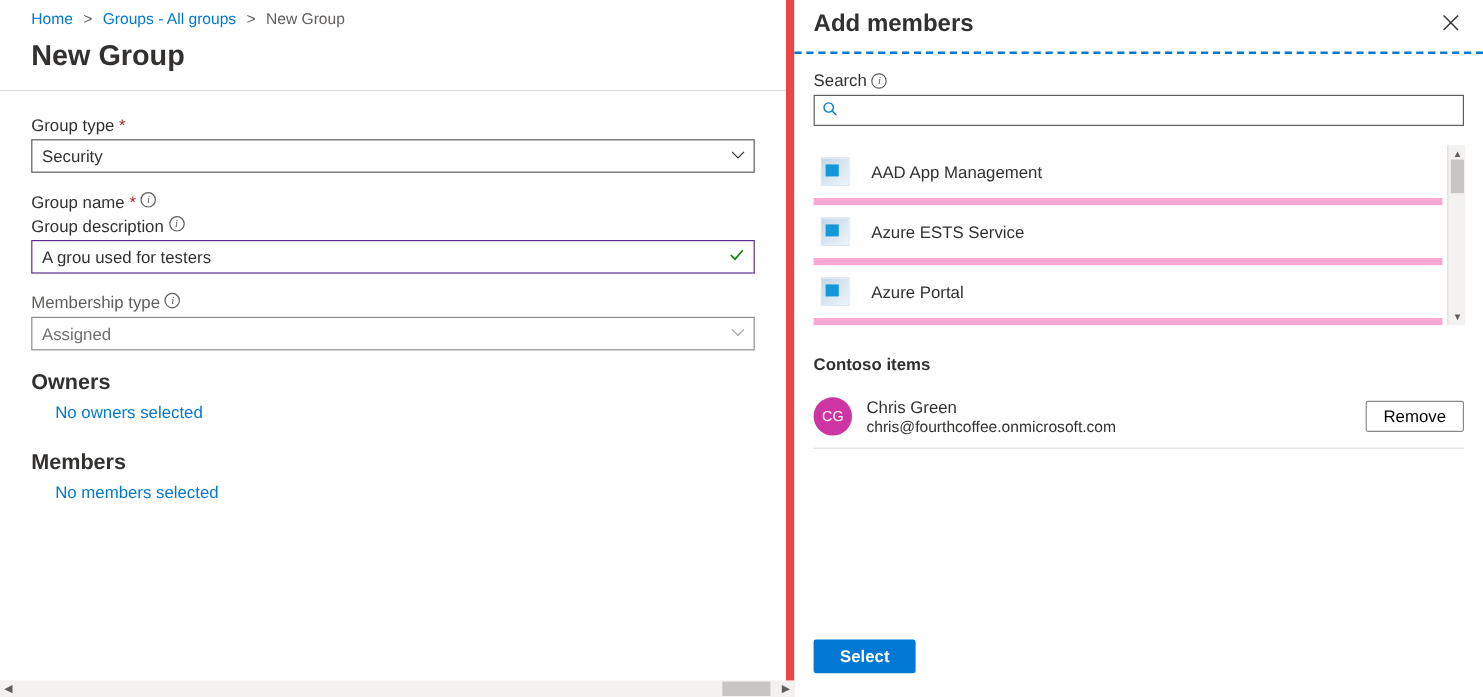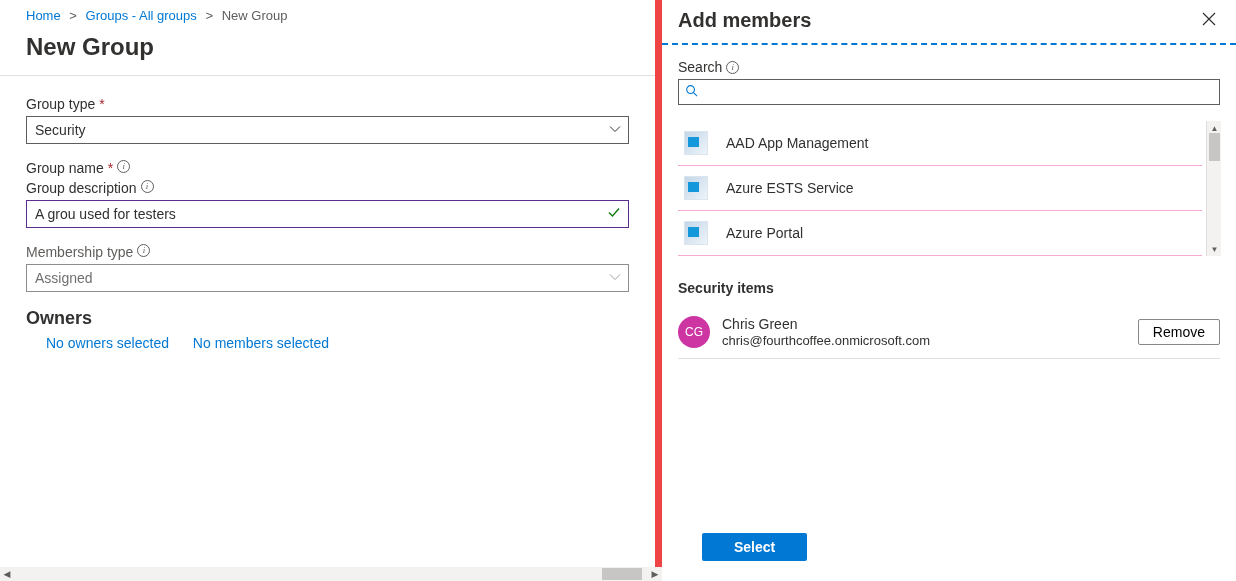--- a/index.html
+++ b/index.html
@@ -60,35 +60,35 @@
     .search-input { width: 100%; height: 26px; border: 1px solid #605e5c; padding: 0 8px 0 26px; font-size: 14px; outline: none; }
     .search-icon { position: absolute; left: 7px; top: 50%; transform: translateY(-50%); color: #0078d4; }
     .search-icon svg { width: 13px; height: 13px; }
 
     .results-list { position: relative; max-height: 160px; }
     .vscroll-track { position: absolute; right: -1px; top: 0; width: 15px; height: 100%; background: #f3f2f1; border-left: 1px solid #e1dfdd; }
     .vscroll-up, .vscroll-down { width: 15px; height: 14px; display: flex; align-items: center; justify-content: center; color: #605e5c; font-size: 8px; }
     .vscroll-down { position: absolute; bottom: 0; }
     .vscroll-thumb { position: absolute; top: 12px; left: 2px; width: 11px; height: 28px; background: #c8c6c4; }
 
-    .result-item { display: flex; align-items: center; padding: 10px 0; border-bottom: 1px solid #f9a8d4; margin-right: 18px; cursor: pointer; }
+    .result-item { display: flex; align-items: center; padding: 10px 0; border-bottom: 6px solid #f9a8d4; margin-right: 18px; cursor: pointer; }
     .app-icon { width: 24px; height: 24px; background: linear-gradient(135deg, #c3d6e8, #eef4fa); border: 1px solid #dbe5ee; margin-left: 6px; margin-right: 18px; position: relative; }
     .app-icon::after { content: ""; position: absolute; left: 3px; top: 5px; width: 11px; height: 10px; background: #1498db; }
     .result-name { font-size: 14px; }
 
     .selected-heading { font-size: 14px; font-weight: 700; margin-top: 24px; margin-bottom: 10px; }
     .selected-item { display: flex; align-items: center; padding: 10px 0; border-bottom: 1px solid #e1dfdd; }
     .avatar { width: 32px; height: 32px; border-radius: 50%; background: #cd35a3; color: #fff; display: flex; align-items: center; justify-content: center; font-size: 12px; font-weight: 400; margin-right: 12px; }
     .selected-text { flex: 1; }
     .selected-name { font-size: 14px; line-height: 1.2; }
     .selected-email { font-size: 13px; color: #323130; line-height: 1.2; }
     .remove-btn { background: #fff; border: 1px solid #8a8886; padding: 4px 14px; font-size: 14px; border-radius: 2px; cursor: pointer; }
 
     .panel-footer { position: absolute; left: 0; bottom: 0; width: 100%; padding: 12px 16px 20px; }
-    .select-btn { background: #0078d4; color: #fff; border: none; padding: 6px 32px; font-size: 14px; border-radius: 2px; cursor: pointer; font-weight: 600; margin-left: 24px; }
+    .select-btn { background: #0078d4; color: #fff; border: none; padding: 6px 22px; font-size: 14px; border-radius: 2px; cursor: pointer; font-weight: 600; }
   </style>
 </head>
 <body>
 
 <div class="left-panel">
 
   <div class="breadcrumb">
     <a href="#">Home</a>
     <span class="sep">&gt;</span>
     <a href="#">Groups - All groups</a>
@@ -152,20 +152,21 @@
             <path d="M1 3.5 L6 8.5 L11 3.5" stroke="#a19f9d" stroke-width="1" fill="none"></path>
           </svg>
       </span>
     </div>
 
     
     <div class="section-heading">Owners</div>
     <span class="link-text">No owners selected</span>
 
     
+    <div class="section-heading">Members</div>
     <span class="link-text">No members selected</span>
 
   </div>
 
 
   <div class="hscroll">
     <div class="arrow">◀</div>
     <div class="thumb"></div>
     <div class="arrow" style="position:absolute;right:0">▶</div>
   </div>
@@ -213,21 +214,21 @@
         <div class="app-icon"></div>
         <div class="result-name">Azure Portal</div>
       </div>
       <div class="vscroll-track">
         <div class="vscroll-up">▲</div>
         <div class="vscroll-thumb"></div>
         <div class="vscroll-down">▼</div>
       </div>
     </div>
 
-    <div class="selected-heading">Security items</div>
+    <div class="selected-heading">Contoso items</div>
     <div class="selected-item">
       <div class="avatar">CG</div>
       <div class="selected-text">
         <div class="selected-name">Chris Green</div>
         <div class="selected-email">chris@fourthcoffee.onmicrosoft.com</div>
       </div>
       <button class="remove-btn">Remove</button>
     </div>
   </div>
 

